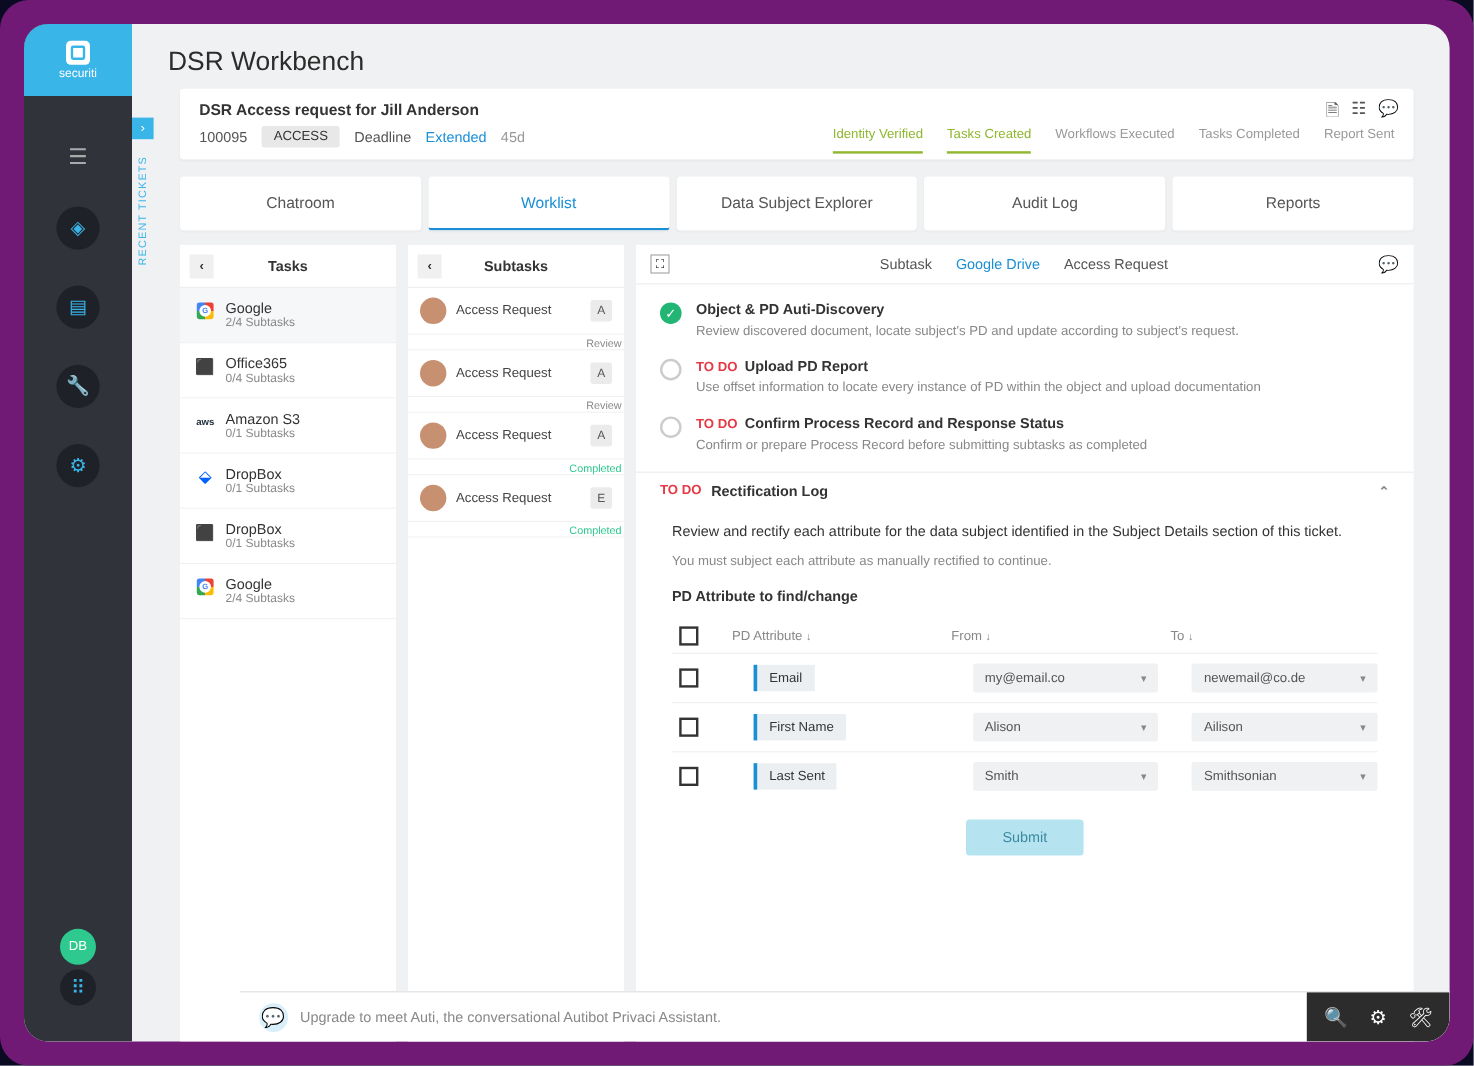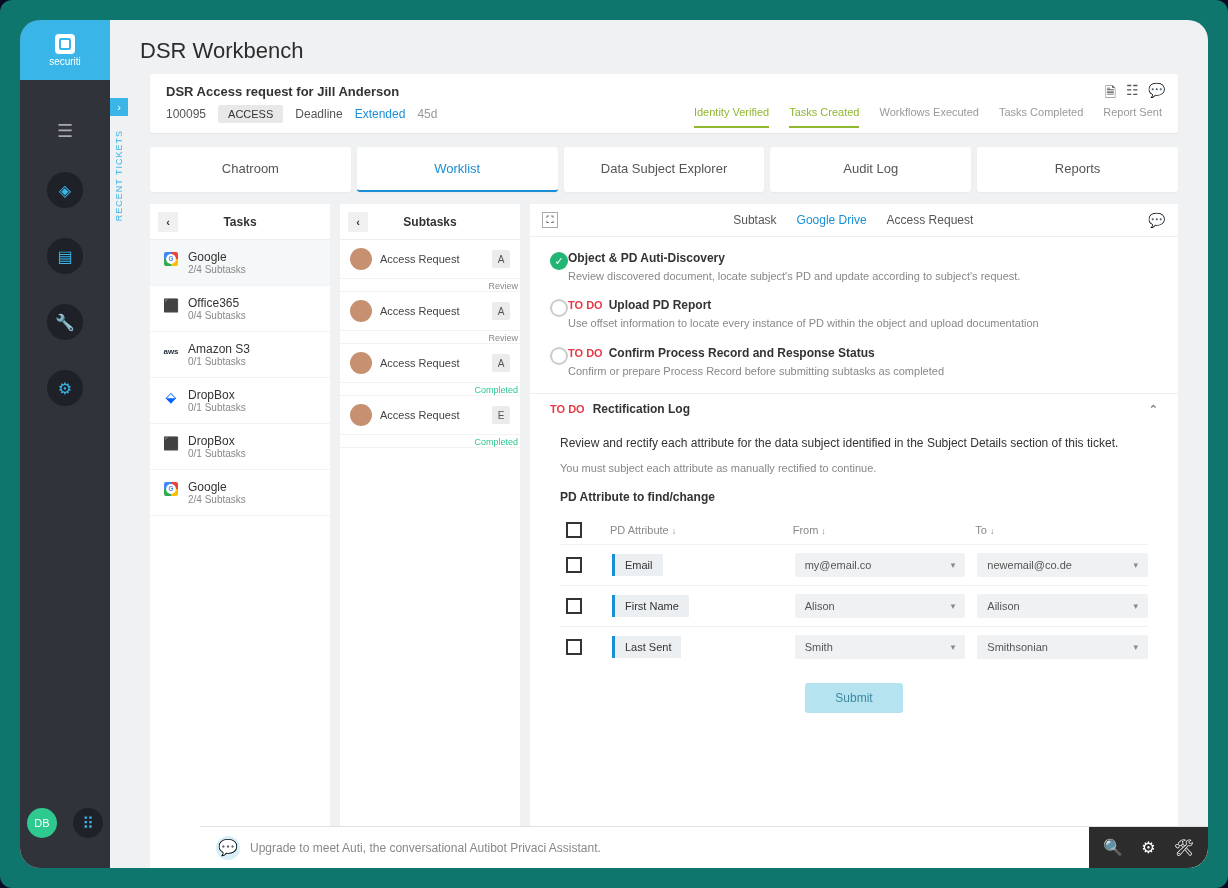--- a/index.html
+++ b/index.html
@@ -1,25 +1,25 @@
 <!DOCTYPE html>
 <html><head>
 <meta charset="utf-8">
 <style>
 * { box-sizing: border-box; margin: 0; padding: 0; font-family: -apple-system, BlinkMacSystemFont, "Segoe UI", Arial, sans-serif; }
 body { background: #0a0a23; display: flex; align-items: center; justify-content: center; min-height: 888px; }
-.tablet-frame { width: 1228px; height: 888px; background: #0f766e; border-radius: 12px; padding: 20px; position: relative; }
+.tablet-frame { width: 1228px; height: 888px; background: #701a75; border-radius: 24px; padding: 20px; position: relative; }
 .tablet-inner { width: 100%; height: 100%; background: #f0f1f3; border-radius: 20px; display: flex; overflow: hidden; position: relative; }
 .left-rail { width: 90px; background: #30333a; display: flex; flex-direction: column; align-items: center; padding-top: 0; }
 .brand { width: 100%; height: 60px; background: #3ab5e8; display: flex; flex-direction: column; align-items: center; justify-content: center; color: #fff; font-size: 10px; }
 .brand-icon { width: 20px; height: 20px; background: #fff; border-radius: 4px; margin-bottom: 2px; position: relative; }
 .brand-icon::before { content: ""; position: absolute; inset: 4px; border: 2px solid #3ab5e8; border-radius: 2px; }
 .hamburger { margin-top: 40px; color: #aaa; font-size: 18px; cursor: pointer; }
 .rail-icon { width: 36px; height: 36px; border-radius: 50%; background: #1e2128; margin-top: 30px; display: flex; align-items: center; justify-content: center; color: #3ab5e8; font-size: 16px; cursor: pointer; }
-.rail-bottom { margin-top: auto; margin-bottom: 30px; display: flex; flex-direction: row; align-items: flex-start; gap: 16px; }
+.rail-bottom { margin-top: auto; margin-bottom: 30px; display: flex; flex-direction: column; align-items: flex-start; gap: 4px; }
 .avatar-db { width: 30px; height: 30px; border-radius: 50%; background: #2dc98f; color: #fff; display: flex; align-items: center; justify-content: center; font-size: 11px; }
 .grid-icon { width: 30px; height: 30px; border-radius: 50%; background: #1e2128; display: flex; align-items: center; justify-content: center; color: #3ab5e8; }
 .main { flex: 1; display: flex; flex-direction: column; position: relative; }
 .page-title { padding: 18px 30px 10px; font-size: 22px; font-weight: 400; color: #2c2c2c; }
 .recent-tab { position: absolute; left: 0; top: 100px; writing-mode: vertical-rl; transform: rotate(180deg); font-size: 9px; color: #3ab5e8; letter-spacing: 1px; padding: 10px 4px; }
 .recent-chev { position: absolute; left: 0; top: 78px; width: 18px; height: 18px; background: #3ab5e8; color: #fff; display: flex; align-items: center; justify-content: center; font-size: 11px; }
 .ticket-header { margin: 0 30px 0 40px; background: #fff; border-radius: 3px; padding: 10px 16px; display: flex; flex-direction: column; gap: 6px; box-shadow: 0 1px 2px rgba(0,0,0,0.05); position: relative; }
 .ticket-title-row { font-size: 13px; font-weight: 600; color: #333; }
 .ticket-meta-row { display: flex; align-items: center; gap: 12px; font-size: 12px; color: #666; }
 .ticket-id { color: #555; }
@@ -56,38 +56,38 @@
 .pager { margin-top: auto; padding: 12px; display: flex; align-items: center; justify-content: center; gap: 20px; font-size: 11px; color: #666; }
 .pager-arrow { cursor: pointer; color: #888; font-size: 14px; }
 .col-detail { flex: 1; background: #fff; display: flex; flex-direction: column; overflow-y: auto; }
 .detail-top { display: flex; align-items: center; justify-content: space-between; padding: 8px 12px; border-bottom: 1px solid #eee; }
 .expand-icon { width: 16px; height: 16px; border: 1px solid #aaa; display: flex; align-items: center; justify-content: center; font-size: 10px; cursor: pointer; }
 .breadcrumb { display: flex; gap: 20px; font-size: 12px; }
 .breadcrumb span { color: #555; }
 .breadcrumb .link { color: #1a8fd6; }
 .comment-icon { color: #888; font-size: 14px; }
 .timeline { padding: 14px 20px 0; }
-.tl-item { display: flex; margin-bottom: 14px; }
+.tl-item { display: flex; gap: 12px; margin-bottom: 14px; }
 .tl-marker { width: 18px; height: 18px; border-radius: 50%; flex-shrink: 0; margin-top: 1px; }
 .tl-marker.done { background: #22b573; position: relative; }
 .tl-marker.done::after { content: "✓"; color: #fff; font-size: 11px; position: absolute; inset: 0; display: flex; align-items: center; justify-content: center; }
 .tl-marker.todo { border: 2px solid #ccc; background: #fff; }
 .tl-body { flex: 1; }
 .tl-title { font-size: 12px; font-weight: 600; color: #333; display: flex; gap: 6px; align-items: baseline; }
 .todo-badge { color: #e63946; font-size: 11px; font-weight: 700; }
 .tl-desc { font-size: 11px; color: #888; margin-top: 4px; line-height: 1.4; }
 .rect-header { padding: 8px 20px; display: flex; align-items: center; gap: 8px; font-size: 12px; font-weight: 600; color: #333; border-top: 1px solid #eee; }
 .rect-header .chev { margin-left: auto; color: #888; font-size: 11px; }
 .rect-body { padding: 10px 30px 20px; }
 .rect-desc { font-size: 12px; color: #333; line-height: 1.5; margin-bottom: 10px; }
 .rect-note { font-size: 11px; color: #888; margin-bottom: 16px; }
 .rect-section { font-size: 12px; font-weight: 600; color: #333; margin-bottom: 12px; }
 .attr-header { display: grid; grid-template-columns: 40px 1fr 1fr 1fr; gap: 10px; font-size: 11px; color: #888; padding: 6px 0; align-items: center; }
 .sort-arrow { font-size: 9px; margin-left: 3px; }
-.attr-row { display: grid; grid-template-columns: 40px 1fr 1fr 1fr; gap: 12px; padding: 8px 0; align-items: center; border-top: 1px solid #f0f0f0; text-align: right; }
+.attr-row { display: grid; grid-template-columns: 40px 1fr 1fr 1fr; gap: 28px; padding: 8px 0; align-items: center; border-top: 1px solid #f0f0f0; text-align: right; }
 .cb { width: 16px; height: 16px; border: 2px solid #333; cursor: pointer; margin-left: 6px; }
 .attr-chip { background: #eceff1; border-left: 3px solid #1a8fd6; padding: 5px 10px; font-size: 11px; color: #333; width: fit-content; }
 .sel { background: #f0f1f3; padding: 6px 10px; font-size: 11px; color: #555; display: flex; justify-content: space-between; align-items: center; cursor: pointer; border-radius: 2px; }
 .sel-caret { font-size: 9px; color: #888; }
 .submit-row { text-align: center; margin-top: 16px; }
 .submit-btn { background: #b5e3f0; color: #3d8aa0; border: none; padding: 8px 30px; font-size: 12px; border-radius: 3px; cursor: pointer; }
 .bottom-bar { position: absolute; bottom: 0; left: 90px; right: 0; height: 42px; background: #fff; display: flex; align-items: center; padding: 0 16px; border-top: 1px solid #e0e0e0; }
 .chat-icon { width: 24px; height: 24px; background: #d8effa; border-radius: 50%; margin-right: 10px; display: flex; align-items: center; justify-content: center; }
 .bottom-text { font-size: 12px; color: #888; flex: 1; }
 .bottom-actions { background: #2c2c2c; height: 100%; display: flex; align-items: center; padding: 0 14px; gap: 18px; color: #fff; font-size: 16px; margin-right: -16px; }

